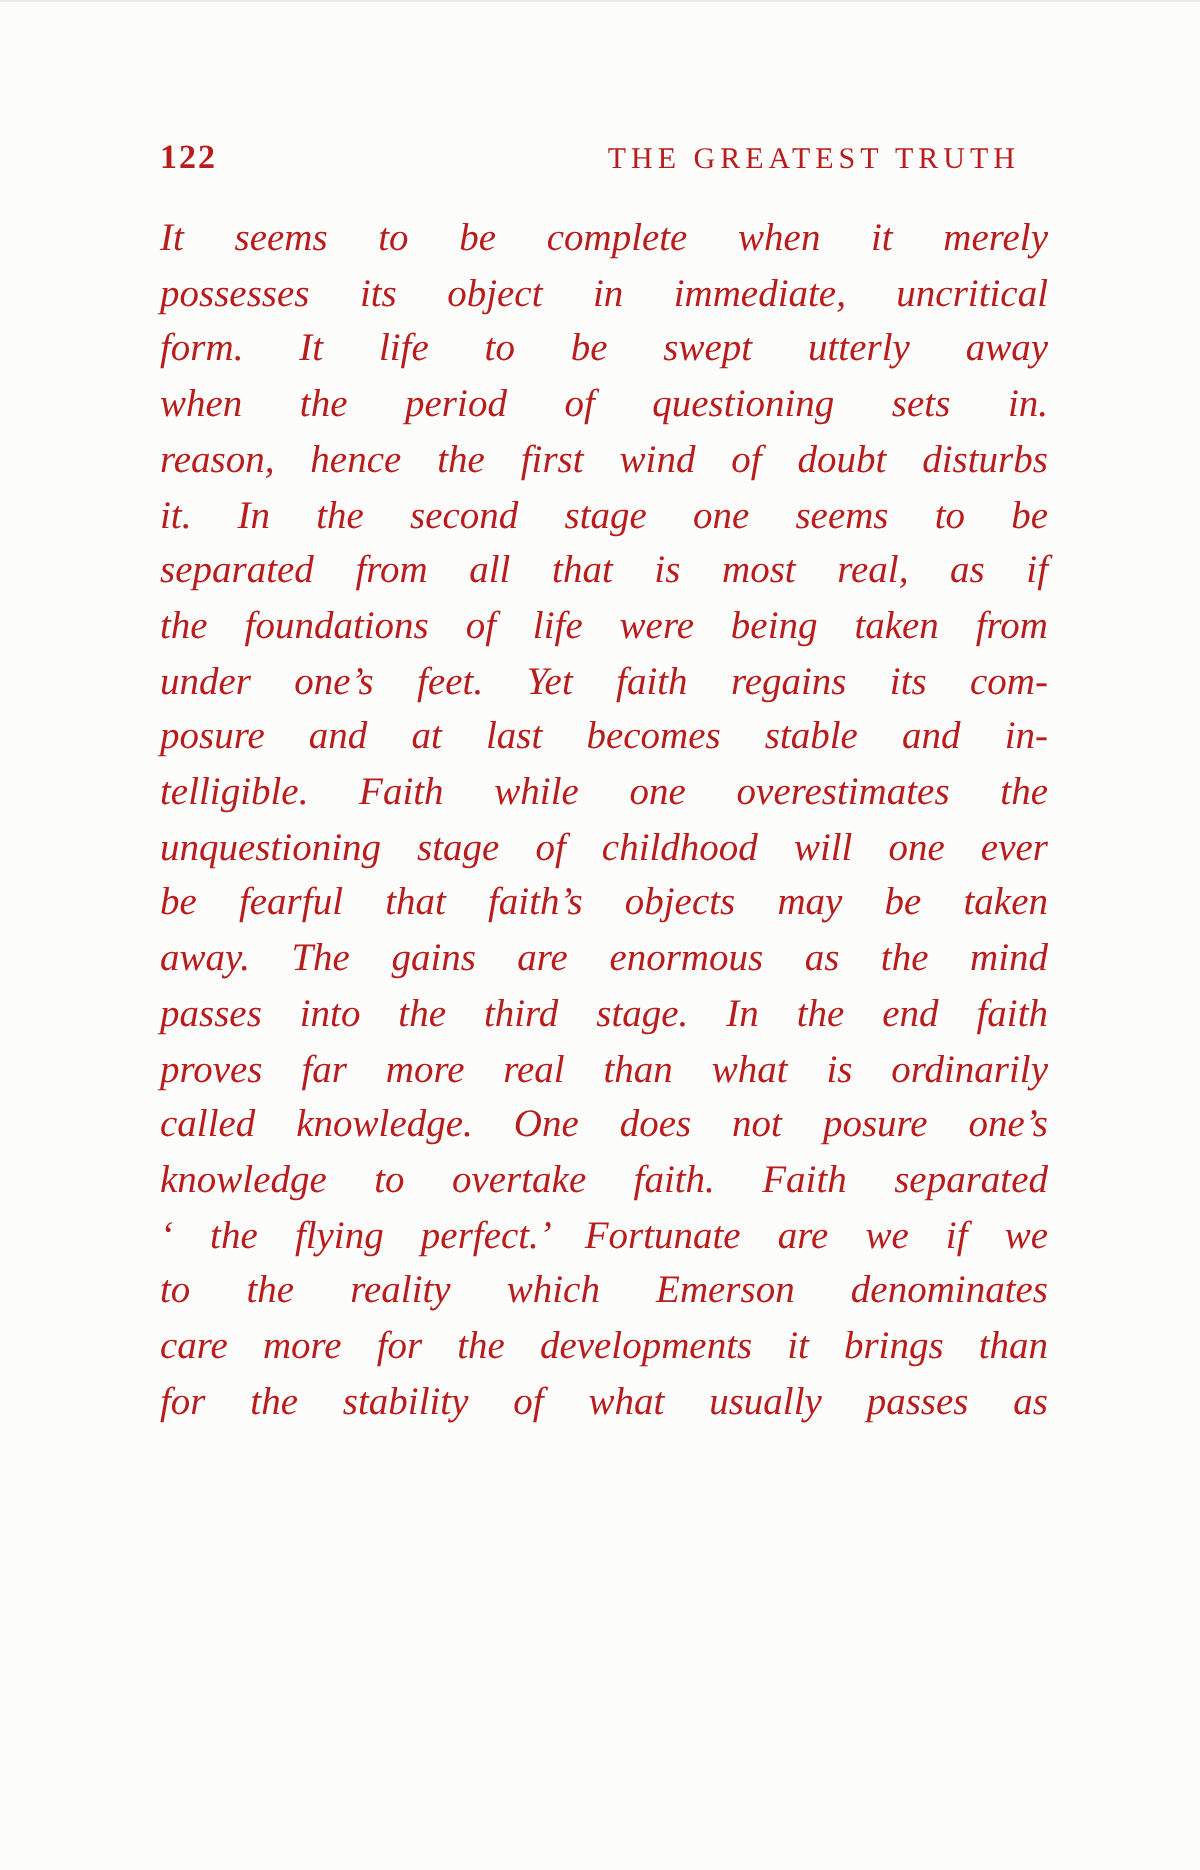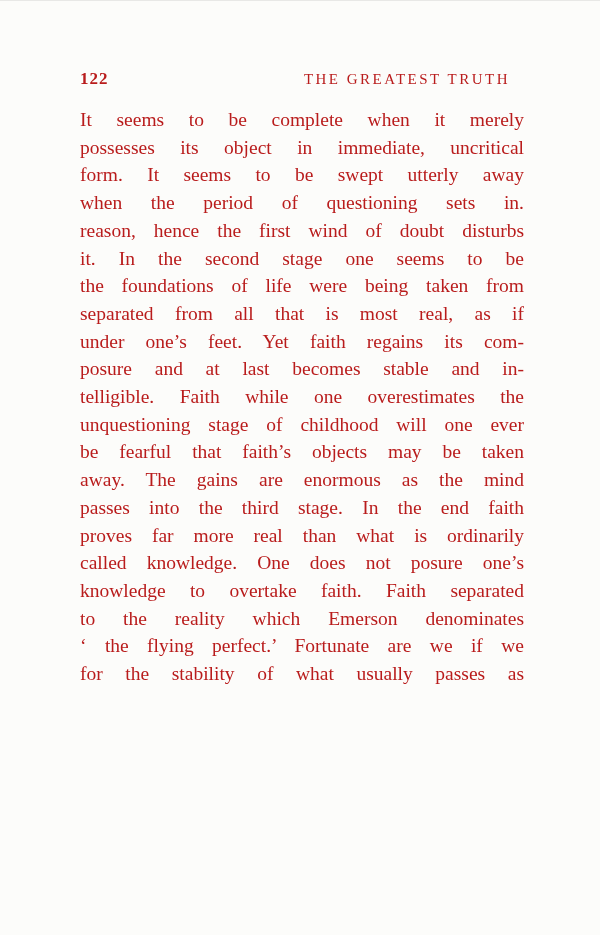--- a/index.html
+++ b/index.html
@@ -44,53 +44,55 @@
   .body-text {
     position: absolute;
     top: 105px;
     left: 80px;
     right: 76px;
   }
   .text-line {
     font-size: 19.5px;
     line-height: 27.7px;
     white-space: normal;
+    font-style: italic;
   }
   .text-line.just {
     text-align: justify;
     text-align-last: justify;
   }
   .text-line.last {
     text-align: left;
   }
 </style>
 </head>
 <body>
 
 <div class="page">
   <div class="running-head">
     <span class="page-number">122</span>
     <span class="head-title">THE GREATEST TRUTH</span>
   </div>
   <div class="body-text">
       <div class="text-line just">It seems to be complete when it merely</div>
       <div class="text-line just">possesses its object in immediate, uncritical</div>
-      <div class="text-line just">form.  It seems to be swept utterly away</div>
+      <div class="text-line just">form.  It life to be swept utterly away</div>
       <div class="text-line just">when the period of questioning sets in.</div>
       <div class="text-line just">reason, hence the first wind of doubt disturbs</div>
       <div class="text-line just">it.   In the second stage one seems to be</div>
+      <div class="text-line just">separated from all that is most real, as if</div>
       <div class="text-line just">the foundations of life were being taken from</div>
-      <div class="text-line just">separated from all that is most real, as if</div>
       <div class="text-line just">under one’s feet.  Yet faith regains its com-</div>
       <div class="text-line just">posure and at last becomes stable and in-</div>
       <div class="text-line just">telligible.  Faith while one overestimates the</div>
       <div class="text-line just">unquestioning stage of childhood will one ever</div>
       <div class="text-line just">be fearful that faith’s objects may be taken</div>
       <div class="text-line just">away.  The gains are enormous as the mind</div>
       <div class="text-line just">passes into the third stage.  In the end faith</div>
       <div class="text-line just">proves far more real than what is ordinarily</div>
       <div class="text-line just">called knowledge.  One does not posure one’s</div>
       <div class="text-line just">knowledge to overtake faith.  Faith separated</div>
+      <div class="text-line just">‘ the flying perfect.’  Fortunate are we if we</div>
       <div class="text-line just">to the reality which Emerson denominates</div>
-      <div class="text-line just">‘ the flying perfect.’  Fortunate are we if we</div>
+      <div class="text-line just">care more for the developments it brings than</div>
       <div class="text-line just">for the stability of what usually passes as</div>
     </div>
 </div>
 
 </body></html>

